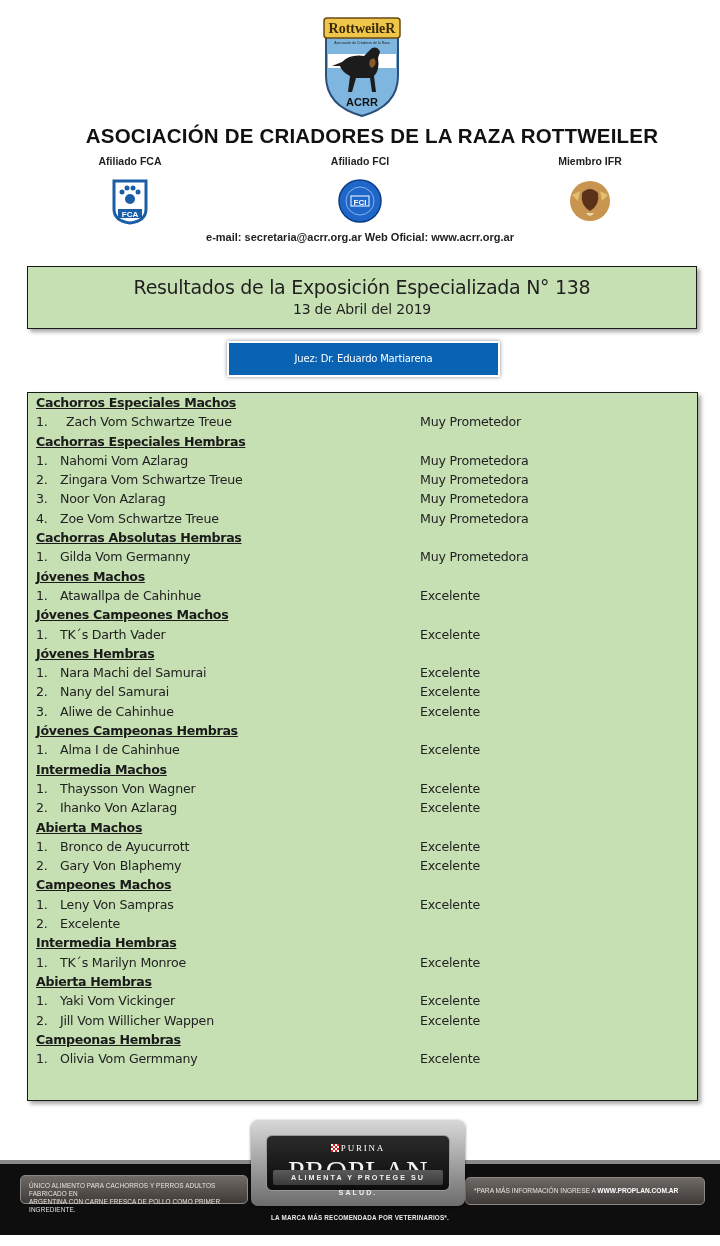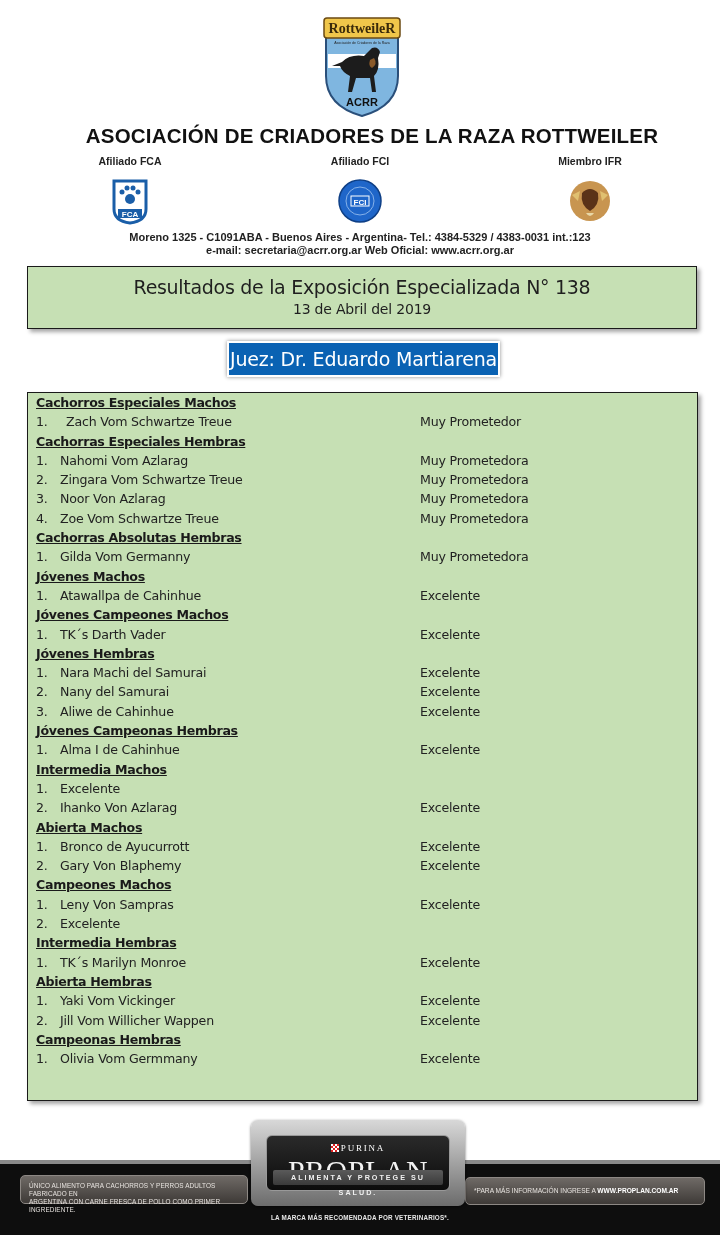--- a/index.html
+++ b/index.html
@@ -20,21 +20,21 @@
 
   
   .banner { position: absolute; left: 27px; top: 266px; width: 670px; height: 63px; background: #c6e0b4;
     border: 1.5px solid #1a1a1a; box-shadow: 3px 3px 4px rgba(0,0,0,0.35); text-align: center; }
   .banner-title { display: block; margin-top: 9px; font-size: 19px; color: #1f1f1f; font-family: "DejaVu Sans", sans-serif; letter-spacing: -0.3px; }
   .banner-date { display: block; margin-top: 3px; font-size: 14px; color: #1f1f1f; font-family: "DejaVu Sans", sans-serif; letter-spacing: -0.2px; }
 
   
   .judge { position: absolute; left: 227px; top: 341px; width: 273px; height: 36px; background: #0a62b3;
     border: 2px solid #ffffff; box-shadow: 0 0 4px rgba(0,0,0,0.45); color: #ffffff; text-align: center;
-    font-family: "DejaVu Sans", sans-serif; font-size: 19px; line-height: 32px; letter-spacing: -0.2px; }
+    font-family: "DejaVu Sans", sans-serif; font-size: 10px; line-height: 32px; letter-spacing: -0.2px; }
 
   
   .results { position: absolute; left: 27px; top: 392px; width: 671px; height: 709px; background: #c6e0b4;
     border: 1.5px solid #1a1a1a; box-shadow: 3px 3px 4px rgba(0,0,0,0.35); padding: 0 0 0 8px; }
   .cat { display: block; }
   .cat-title { display: inline-block; font-family: "DejaVu Sans", sans-serif; font-weight: bold; font-size: 12.6px; color: #1a1a1a;
     text-decoration: underline; height: 19.3px; line-height: 19.3px; letter-spacing: -0.3px; }
   .entry { display: flex; height: 19.3px; line-height: 19.3px; font-family: "DejaVu Sans", sans-serif; font-size: 12.6px; color: #222; letter-spacing: -0.2px; }
   .entry .num { width: 24px; }
   .entry .name { width: 360px; }
@@ -105,21 +105,20 @@
     <svg class="aff-badge" viewBox="0 0 48 48">
       <circle cx="24" cy="24" r="20" fill="#c89550"></circle>
       <path d="M6 18 L14 14 L12 24 Z M42 18 L34 14 L36 24 Z" fill="#e0c070"></path>
       <path d="M16 16 Q24 8 32 16 Q34 28 24 34 Q14 28 16 16 Z" fill="#5a3218"></path>
       <path d="M20 36 Q24 42 28 36" fill="#e8d8a8"></path>
     </svg>
   </div>
 </div>
 
 <div class="address">
-  <div>Moreno 1325 - C1091ABA - Buenos Aires - Argentina- Tel.: 4384-5329 / 4383-0031 int.:123</div>
   <div>e-mail: secretaria@acrr.org.ar  Web Oficial: www.acrr.org.ar</div>
 </div>
 
 <div class="banner">
   <span class="banner-title">Resultados de la Exposición Especializada N° 138</span>
   <span class="banner-date">13 de Abril del 2019</span>
 </div>
 
 <div class="judge">Juez: Dr. Eduardo Martiarena</div>
 
@@ -202,20 +201,21 @@
     <div class="entry">
         <span class="num">1.</span>
         <span class="name">Alma I de Cahinhue</span>
         <span class="grade">Excelente</span>
       </div>
   </div>
   <div class="cat">
     <span class="cat-title">Intermedia Machos</span>
     <div class="entry">
         <span class="num">1.</span>
+        <span class="name">Thaysson Von Wagner</span>
         <span class="grade">Excelente</span>
       </div>
     <div class="entry">
         <span class="num">2.</span>
         <span class="name">Ihanko Von Azlarag</span>
         <span class="grade">Excelente</span>
       </div>
   </div>
   <div class="cat">
     <span class="cat-title">Abierta Machos</span>

